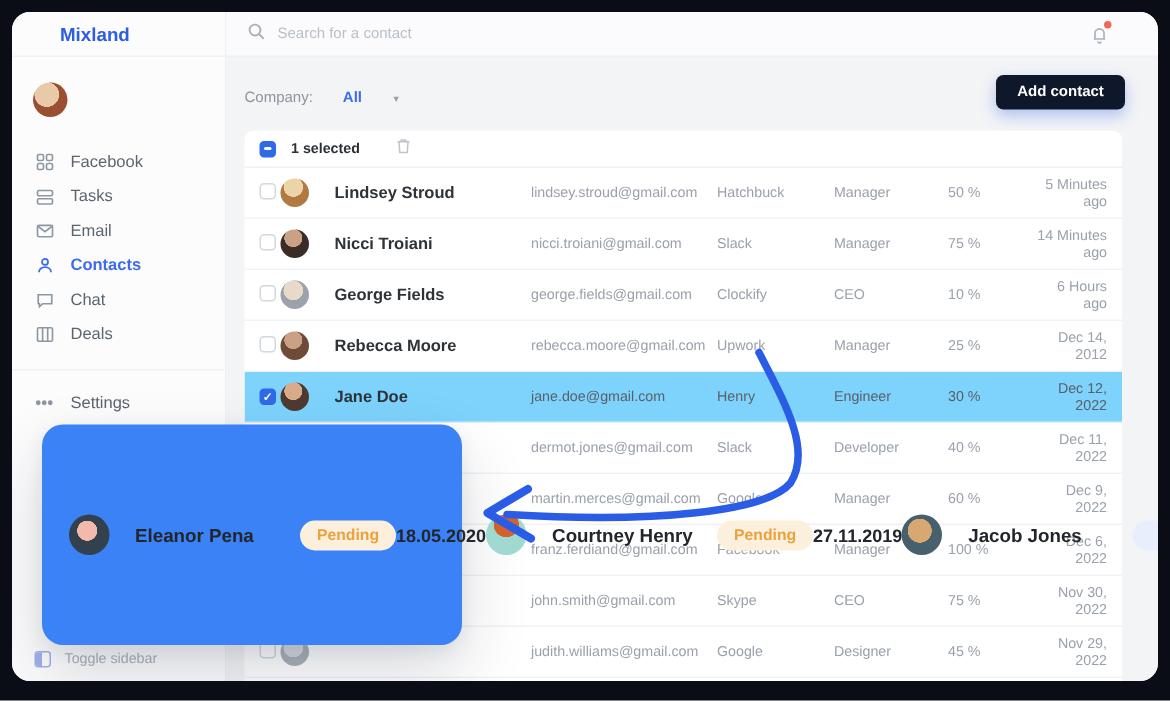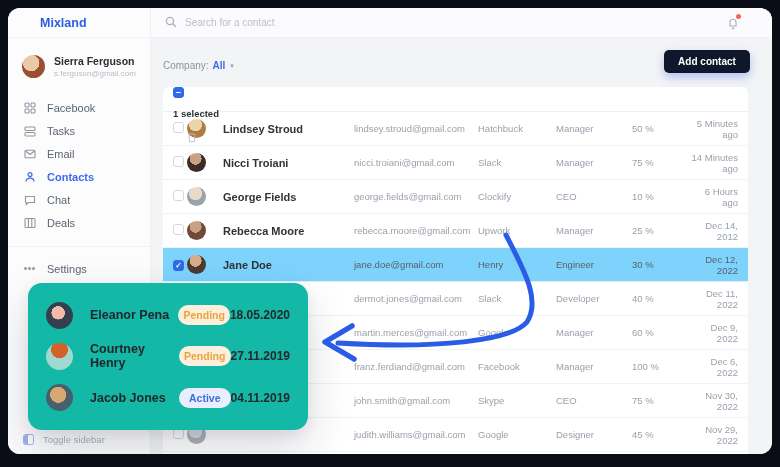--- a/index.html
+++ b/index.html
@@ -39,35 +39,35 @@
   .search-wrap { display:flex; align-items:center; gap:8px; flex:1; }
   .search-input { border:none; outline:none; background:transparent; font-size:10px; color:#5b6570;
                   font-family:"Liberation Sans", sans-serif; width:300px; }
   .search-input::placeholder { color:#b9bfc8; }
   .bell { position:relative; width:14px; height:14px; margin-right:18px; }
   .bell .dot { position:absolute; right:-1px; top:-2px; width:5px; height:5px; border-radius:50%;
                background:#f4655a; }
 
   
   .main { position:absolute; left:143px; top:30px; right:0; bottom:0; background:#f3f4f6; }
-  .filter-row { position:absolute; left:12px; top:22px; display:flex; align-items:center; gap:4px;
+  .filter-row { position:absolute; left:12px; top:22px; display:flex; align-items:center; gap:20px;
                 font-size:10px; }
   .filter-label { color:#8d939c; }
   .filter-value { color:#3d6bee; font-weight:600; }
   .filter-caret { color:#9aa0a8; font-size:7px; margin-left:1px; }
   .add-btn { position:absolute; right:22px; top:12px; width:86px; height:23px; background:#0f172a;
              border:none; border-radius:5px; color:#fff; font-size:10px; font-weight:600;
              font-family:"Liberation Sans", sans-serif; cursor:pointer;
              box-shadow:0 4px 10px rgba(47,91,231,.35); }
 
   
   .table-card { position:absolute; left:12px; top:49px; width:585px; bottom:0;
                 background:#fff; border-radius:6px 6px 0 0; overflow:hidden; }
-  .toolbar { height:25px; display:flex; gap:10px; padding-left:10px;
-             border-bottom:1px solid #eef0f3;flex-direction:column; }
+  .toolbar { height:25px; display:flex; align-items:center; gap:10px; padding-left:10px;
+             border-bottom:1px solid #eef0f3; }
   .selected-count { font-size:9.5px; font-weight:700; color:#2b3036; }
   .trash { margin-left:14px; opacity:.75; }
 
   .cb { width:11px; height:11px; border:1px solid #d2d8de; border-radius:3px; background:#fff;
         display:inline-flex; align-items:center; justify-content:center; flex:0 0 auto; }
   .cb.checked, .cb.indet { background:#2f6be8; border-color:#2f6be8; color:#fff; }
   .cb.checked::after { content:"\2713"; font-size:8px; font-weight:700; }
   .cb.indet::after { content:""; width:5px; height:1.6px; background:#fff; border-radius:1px; }
 
   .rows { }
@@ -87,23 +87,23 @@
   .c-date { flex:1; text-align:right; padding-right:10px; }
 
   .av0 { background:radial-gradient(circle at 45% 30%, #ecd3a8 0 38%, #b07b43 39% 100%); }
   .av1 { background:radial-gradient(circle at 45% 30%, #caa184 0 35%, #3a2d28 36% 100%); }
   .av2 { background:radial-gradient(circle at 45% 35%, #e8d9c8 0 40%, #9aa3ab 41% 100%); }
   .av3 { background:radial-gradient(circle at 45% 30%, #caa184 0 35%, #6e4a39 36% 100%); }
   .av4 { background:radial-gradient(circle at 45% 30%, #d8ab8a 0 35%, #4e3a31 36% 100%); }
   .av5,.av6,.av7,.av8,.av9 { background:radial-gradient(circle at 45% 35%, #d7dadf 0 40%, #aab2ba 41% 100%); }
 
   
-  .float-card { position:absolute; left:20px; top:275px; width:280px; height:147px; background:#14b8a6;
+  .float-card { position:absolute; left:20px; top:275px; width:280px; height:147px; background:#3b82f6;
                 border-radius:14px; box-shadow:0 20px 45px rgba(25,32,56,.16), 0 4px 12px rgba(25,32,56,.08);
-                z-index:30; padding:12px 18px; display:flex; flex-direction:column; justify-content:space-around; }
+                z-index:30; padding:12px 18px; display:flex; flex-direction:row; justify-content:space-around; }
   .fc-row { display:flex; align-items:center; }
   .fc-avatar { width:27px; height:27px; border-radius:50%; flex:0 0 auto; }
   .fca0 { background:radial-gradient(circle at 45% 40%, #f2b9ac 0 30%, #32414d 31% 100%); }
   .fca1 { background:radial-gradient(circle at 50% 25%, #d2622a 0 34%, #9fd9cf 35% 100%); }
   .fca2 { background:radial-gradient(circle at 45% 40%, #d8a873 0 36%, #47606b 37% 100%); }
   .fc-name { font-size:12.5px; font-weight:600; color:#22262c; margin-left:17px; width:110px; }
   .pill { width:64px; height:20px; border-radius:10px; display:flex; align-items:center;
           justify-content:center; font-size:10.5px; font-weight:600; }
   .pill.pending { background:#fcf0dc; color:#eaa23e; }
   .pill.active  { background:#e8eefc; color:#3e6ce4; }
@@ -114,24 +114,20 @@
 </style>
 </head>
 <body>
 
 <div class="window">
 
   <div class="sidebar">
     <div class="brand">Mixland</div>
     <div class="user">
       <div class="avatar"></div>
-      <div>
-        <div class="user-name">Sierra Ferguson</div>
-        <div class="user-email">s.ferguson@gmail.com</div>
-      </div>
     </div>
     <div class="menu">
         <div class="menu-item">
     <span class="mi">
             <svg width="12" height="12" viewBox="0 0 12 12" fill="none" stroke-width="1.1">
               <rect x="1" y="1" width="4" height="4" rx="1"></rect>
               <rect x="7" y="1" width="4" height="4" rx="1"></rect>
               <rect x="1" y="7" width="4" height="4" rx="1"></rect>
               <rect x="7" y="7" width="4" height="4" rx="1"></rect>
             </svg>

